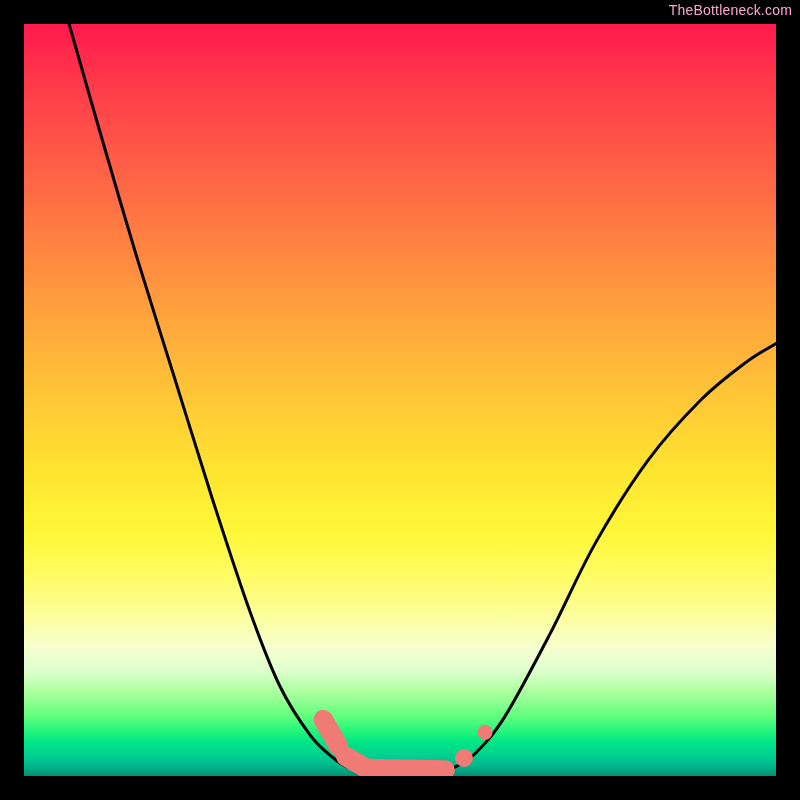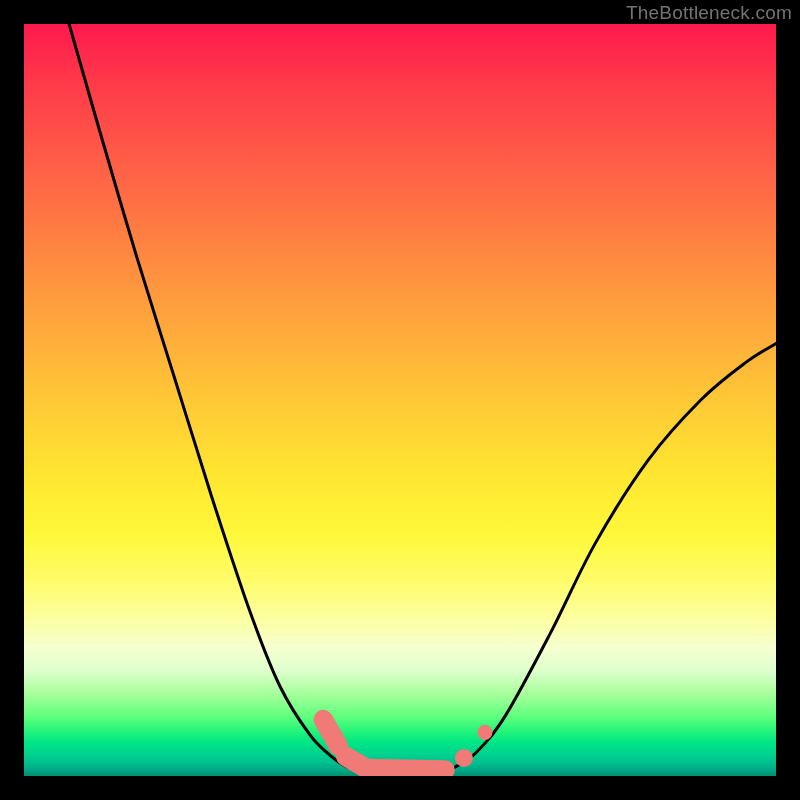--- a/index.html
+++ b/index.html
@@ -44,22 +44,22 @@
       #00d48e 97%,
       #00c08e 98.2%,
       #00a884 99.2%,
       #009070 100%
     );
   }
   .watermark {
     position: absolute;
     top: 2px;
     right: 8px;
-    color: #737373;
-    font-size: 19px;
+    color: #f9a8d4;
+    font-size: 14px;
     letter-spacing: 0.2px;
     font-weight: 500;
     user-select: none;
   }
   svg {
     position: absolute;
     left: 0;
     top: 0;
   }
 </style>

